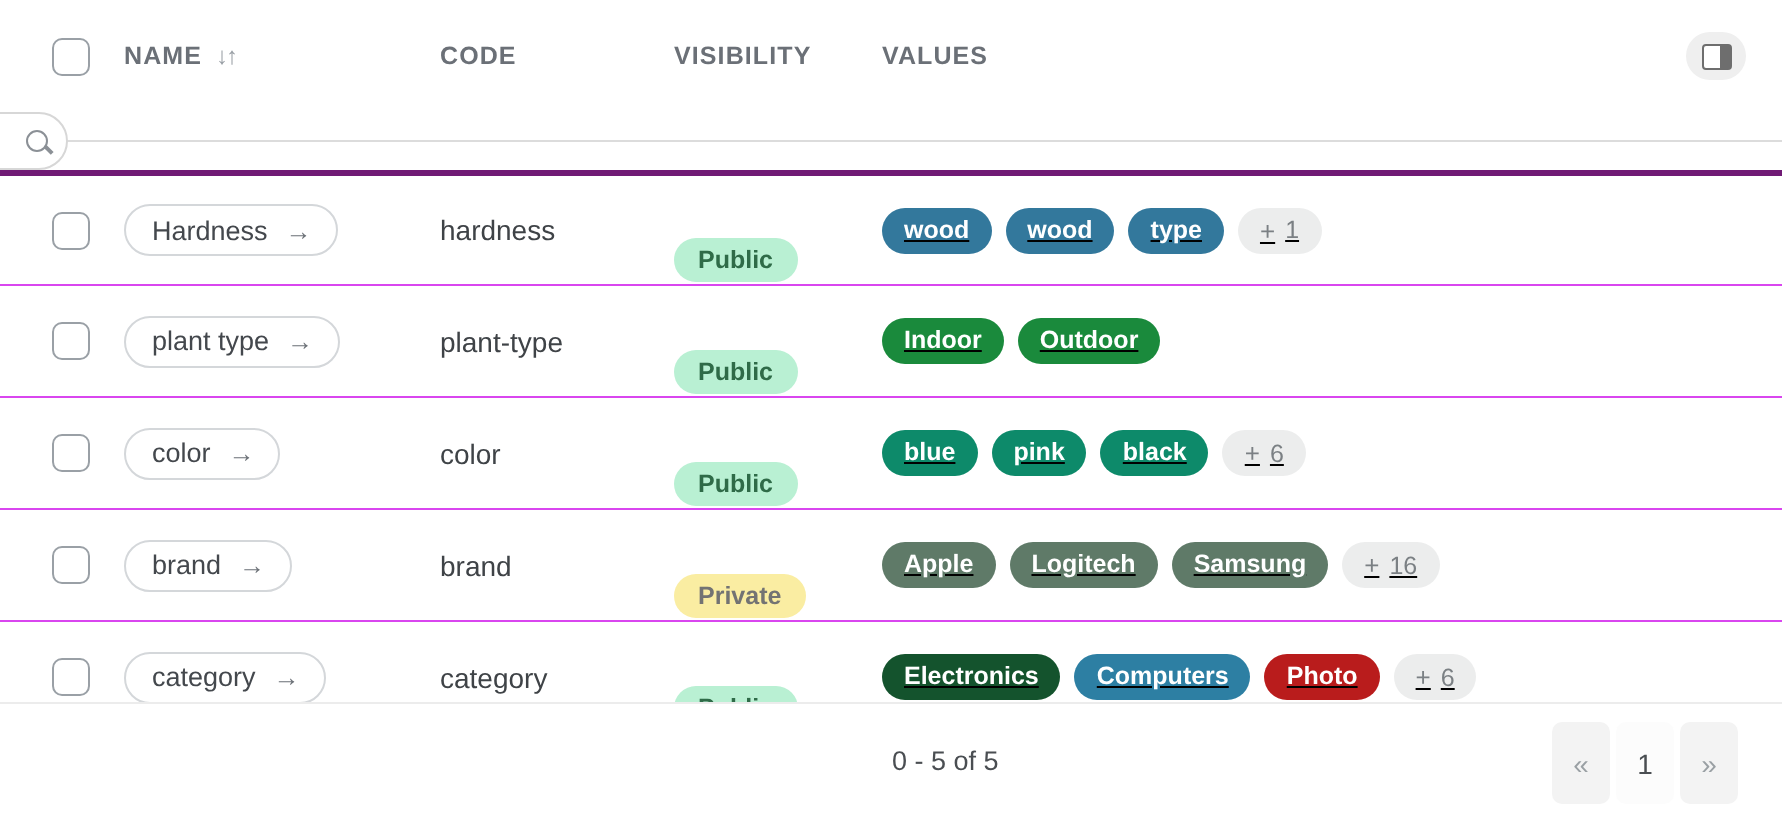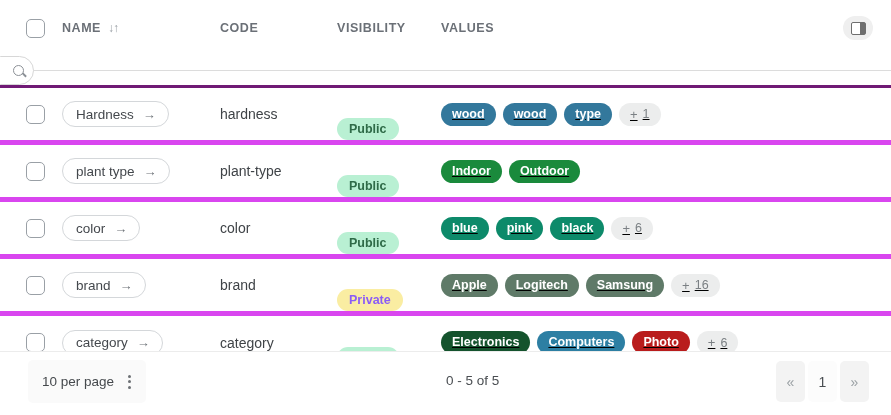--- a/index.html
+++ b/index.html
@@ -119,21 +119,21 @@
     content: "";
     position: absolute;
     width: 5px; height: 1.5px;
     background: #8b9096;
     transform: rotate(45deg);
     right: -4px; bottom: 0px;
   }
 
   
   tbody tr.data-row { height: 56px; }
-  tbody tr.data-row td { border-top: 5px solid #d946ef; }
+  tbody tr.data-row td { border-top: 1px solid #d946ef; }
   tbody tr.data-row:first-of-type td { border-top: 3px solid #701a75; }
 
   .chk {
     width: 19px; height: 19px;
     border: 1.4px solid #9aa0a6;
     border-radius: 5px;
     background: #ffffff;
     margin-left: 26px;
   }
   thead .chk { margin-left: 26px; }
@@ -162,21 +162,21 @@
   .badge {
     display: inline-block;
     height: 22px; line-height: 22px;
     padding: 0 12px;
     border-radius: 11px;
     font-size: 12.5px;
     font-weight: bold;
     margin-top: 30px;
   }
   .badge.public  { background: #b9f0d3; color: #2f6b48; }
-  .badge.private { background: #faeda2; color: #8b5cf6; }
+  .badge.private { background: #faeda2; color: #737373; }
 
   
   .tags { display: flex; align-items: center; gap: 7px; flex-wrap: nowrap; text-decoration: underline; }
   .tag {
     display: inline-block;
     height: 23px; line-height: 23px;
     padding: 0 11px;
     border-radius: 12px;
     font-size: 12.5px;
     font-weight: bold;
@@ -407,28 +407,20 @@
                 <span>6</span>
               </span>
             </div>
           </td>
           <td></td>
         </tr>
       </tbody>
   </table>
 
   <div class="footer">
-    <div class="perpage">
-      <span>10 per page</span>
-      <span class="kebab">
-          <i></i>
-          <i></i>
-          <i></i>
-        </span>
-    </div>
     <div class="range">0 - 5 of 5</div>
     <div class="pager">
       <div class="pbtn">«</div>
       <div class="pbtn current">1</div>
       <div class="pbtn">»</div>
     </div>
   </div>
 
 </div>
 

